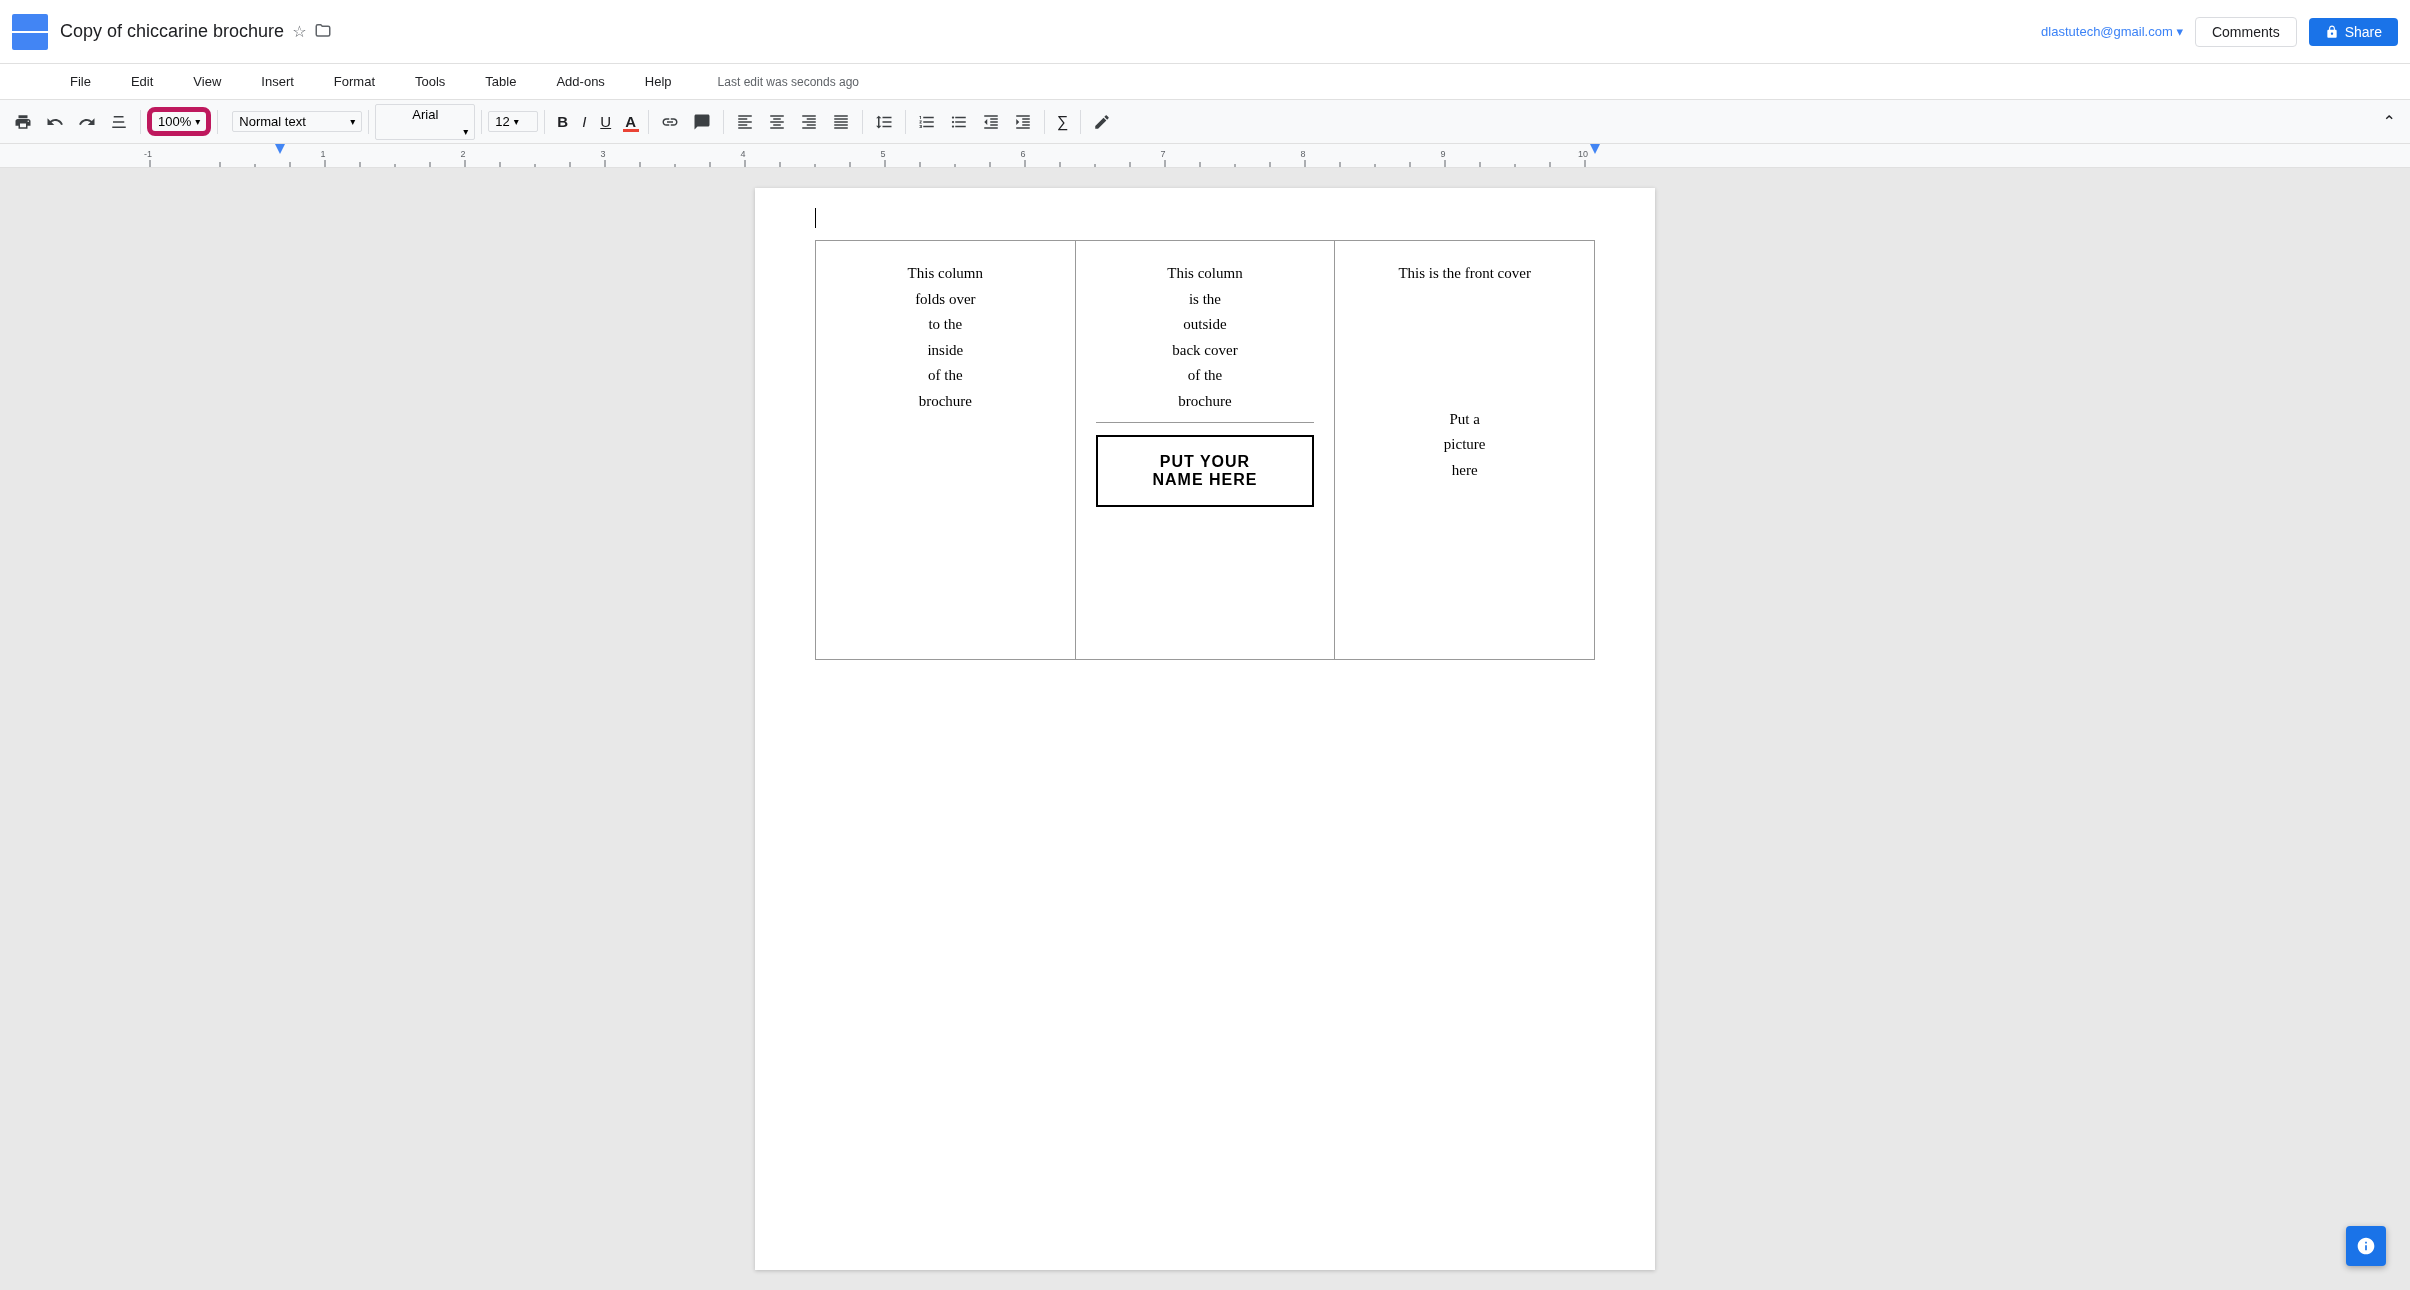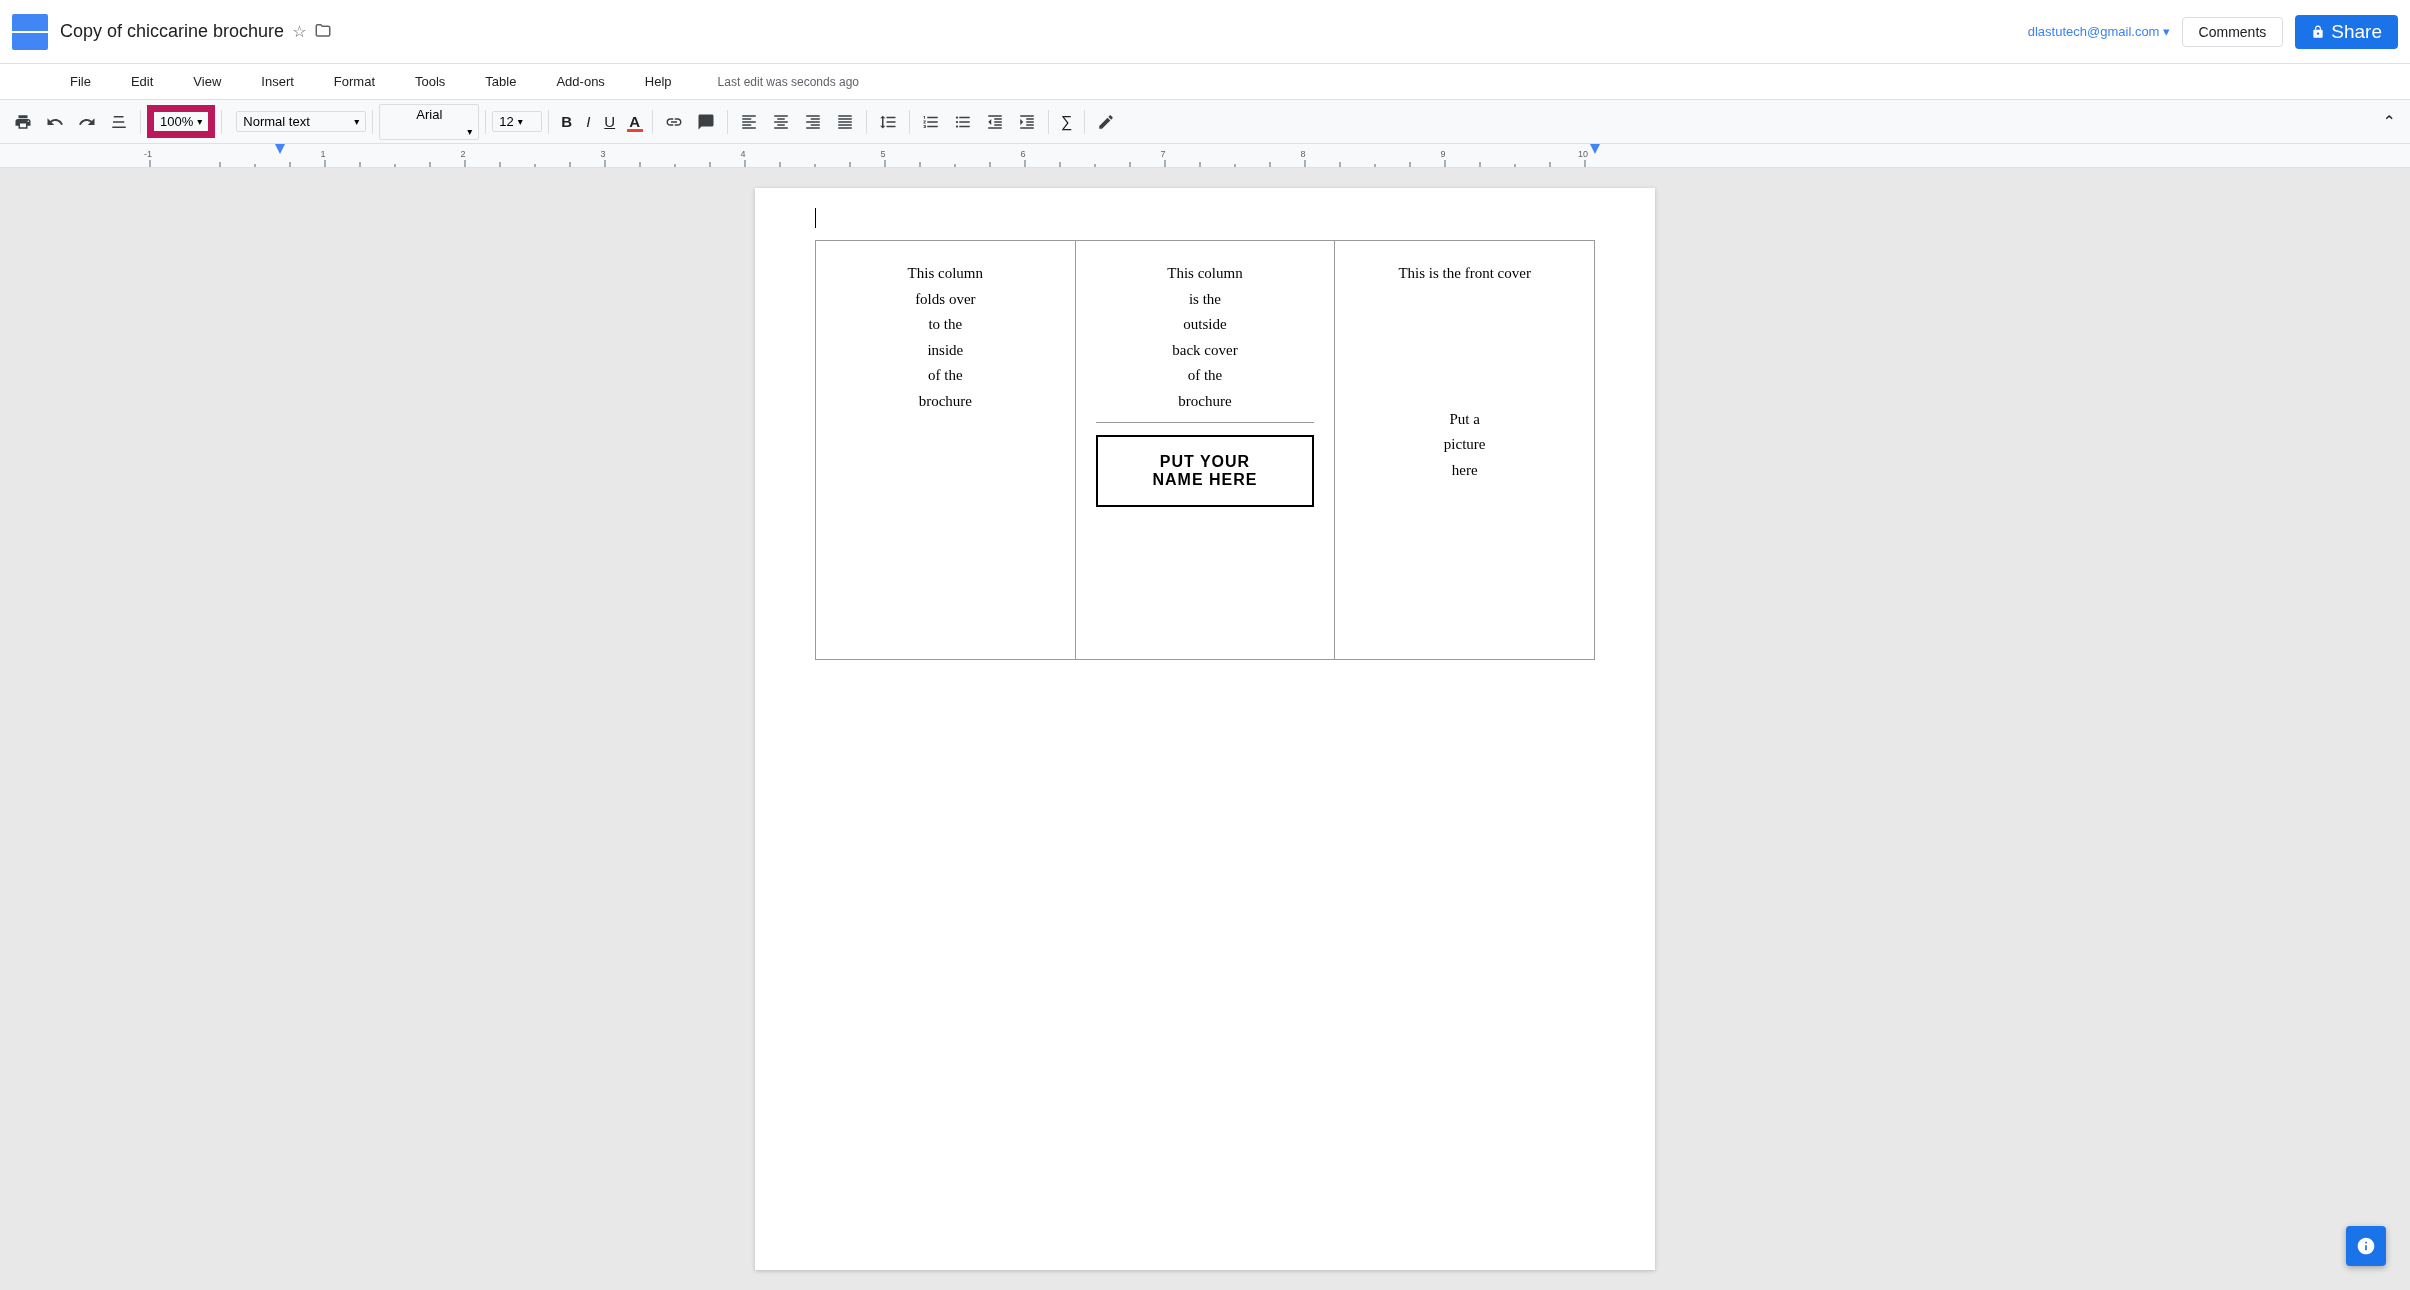--- a/index.html
+++ b/index.html
@@ -27,21 +27,21 @@
     #doc-title { font-size: 18px; color: #202124; font-weight: normal; }
     #star-icon, #folder-icon { margin-left: 8px; color: #5f6368; cursor: pointer; font-size: 16px; }
     #top-right { display: flex; align-items: center; gap: 12px; margin-left: auto; }
     #user-email { font-size: 13px; color: #3b82f6; text-align: center; }
     #comments-btn {
       background: #fff; border: 1px solid #dadce0; border-radius: 4px;
       padding: 6px 16px; font-size: 14px; cursor: pointer; color: #202124;
     }
     #share-btn {
       background: #1a73e8; color: #fff; border: none; border-radius: 4px;
-      padding: 6px 16px; font-size: 19px; cursor: pointer; display: flex; align-items: center; gap: 6px;
+      padding: 6px 16px; font-size: 14px; cursor: pointer; display: flex; align-items: center; gap: 6px;
     }
 
     
     #menu-bar {
       display: flex;
       align-items: center;
       background: #fff;
       padding: 0 60px;
       height: 36px;
       border-bottom: 1px solid #e0e0e0;
@@ -218,21 +218,21 @@
     <svg width="18" height="18" viewBox="0 0 24 24" fill="#3c4043">
         <path d="M18.4 10.6C16.55 8.99 14.15 8 11.5 8c-4.65 0-8.58 3.03-9.96 7.22L3.9 16c1.05-3.19 4.05-5.5 7.6-5.5 1.95 0 3.73.72 5.12 1.88L13 16h9V7l-3.6 3.6z"></path>
       </svg>
   </button>
   <button class="toolbar-btn">
     <svg width="18" height="18" viewBox="0 0 24 24" fill="#3c4043">
         <path d="M18 4H5v2h13V4zm1 7H4v2h15v-2zm2 7H3v2h18v-2z"></path>
       </svg>
   </button>
   <div class="toolbar-separator"></div>
-  <div style="display:flex;align-items:center;border:7px solid #be185d;border-radius:0;padding:2px 6px;gap:4px;cursor:pointer;">
+  <div style="display:flex;align-items:center;border:5px solid #be185d;border-radius:8px;padding:2px 6px;gap:4px;cursor:pointer;">
     <span style="font-size:13px;">100%</span>
     <span style="font-size:10px;">▾</span>
   </div>
   <div class="toolbar-separator"></div>
   <div style="display:flex;align-items:center;border:1px solid #dadce0;border-radius:2px;padding:2px 6px;gap:4px;cursor:pointer;min-width:130px;margin-left:8px;">
     <span style="font-size:13px;">Normal text</span>
     <span style="font-size:10px;margin-left:auto;">▾</span>
   </div>
   <div class="toolbar-separator"></div>
   <div style="display:flex;align-items:center;border:1px solid #dadce0;border-radius:2px;padding:2px 6px;gap:4px;cursor:pointer;min-width:100px;flex-direction:column;">

